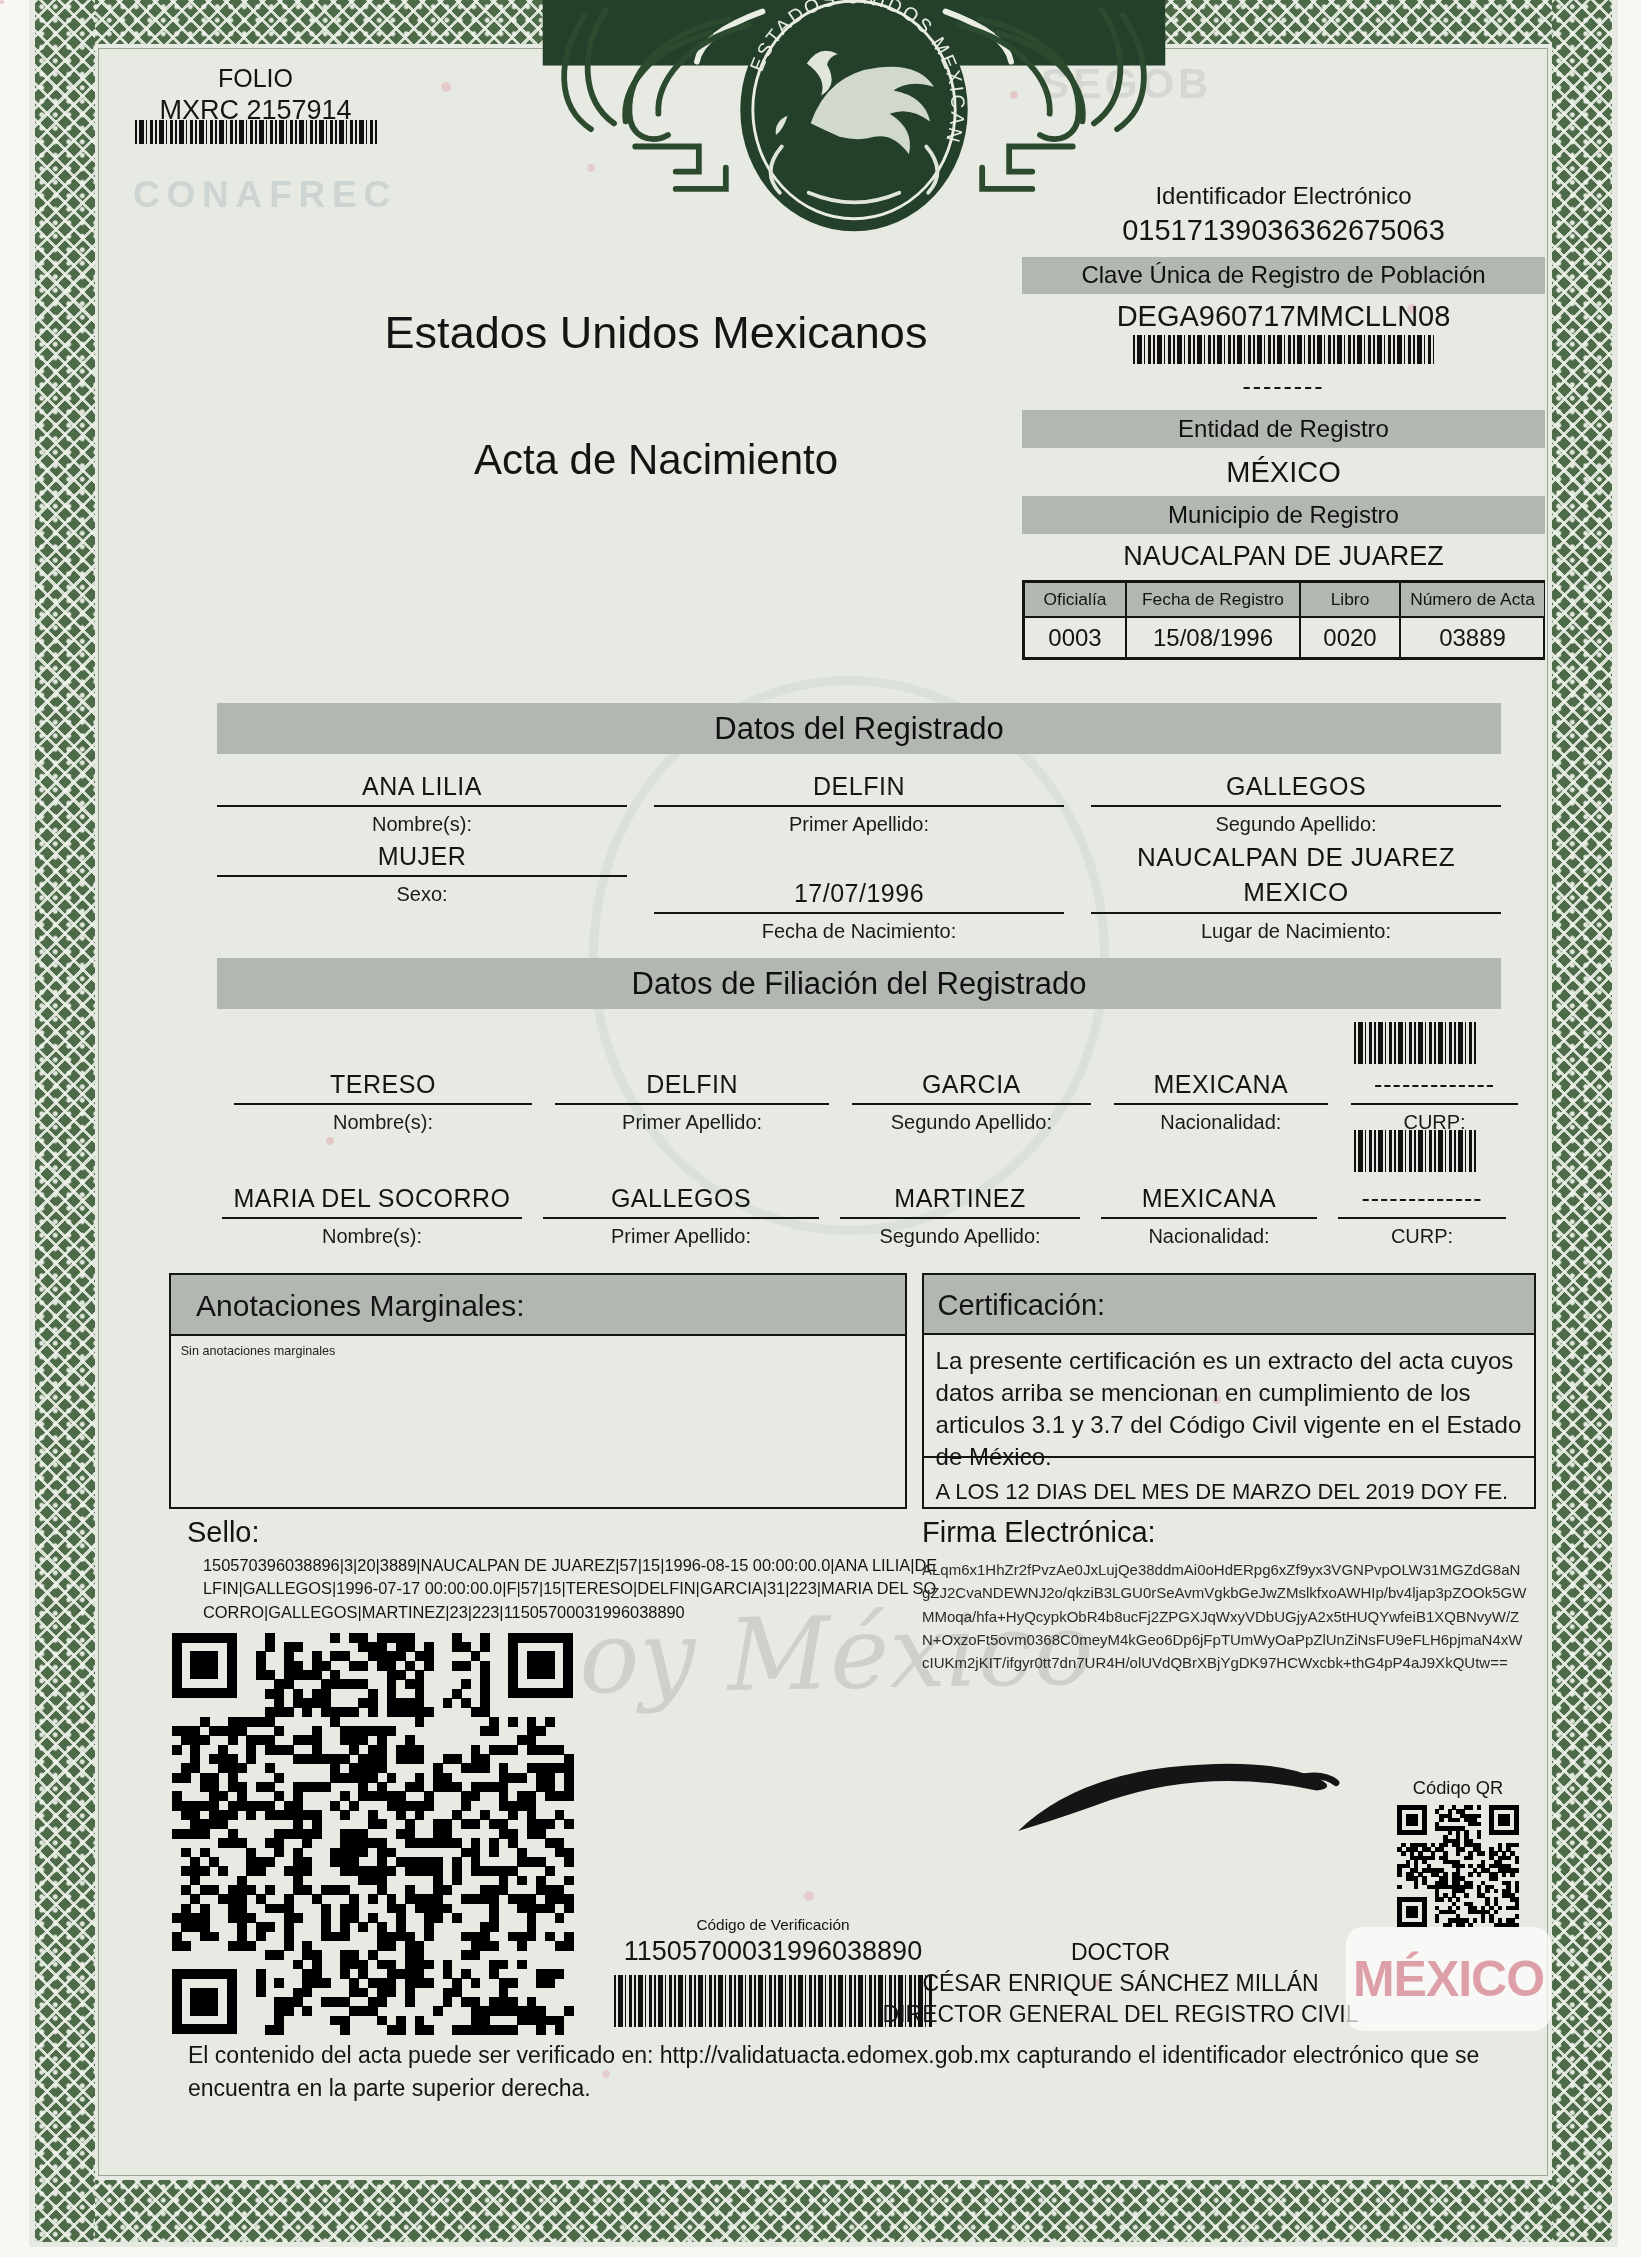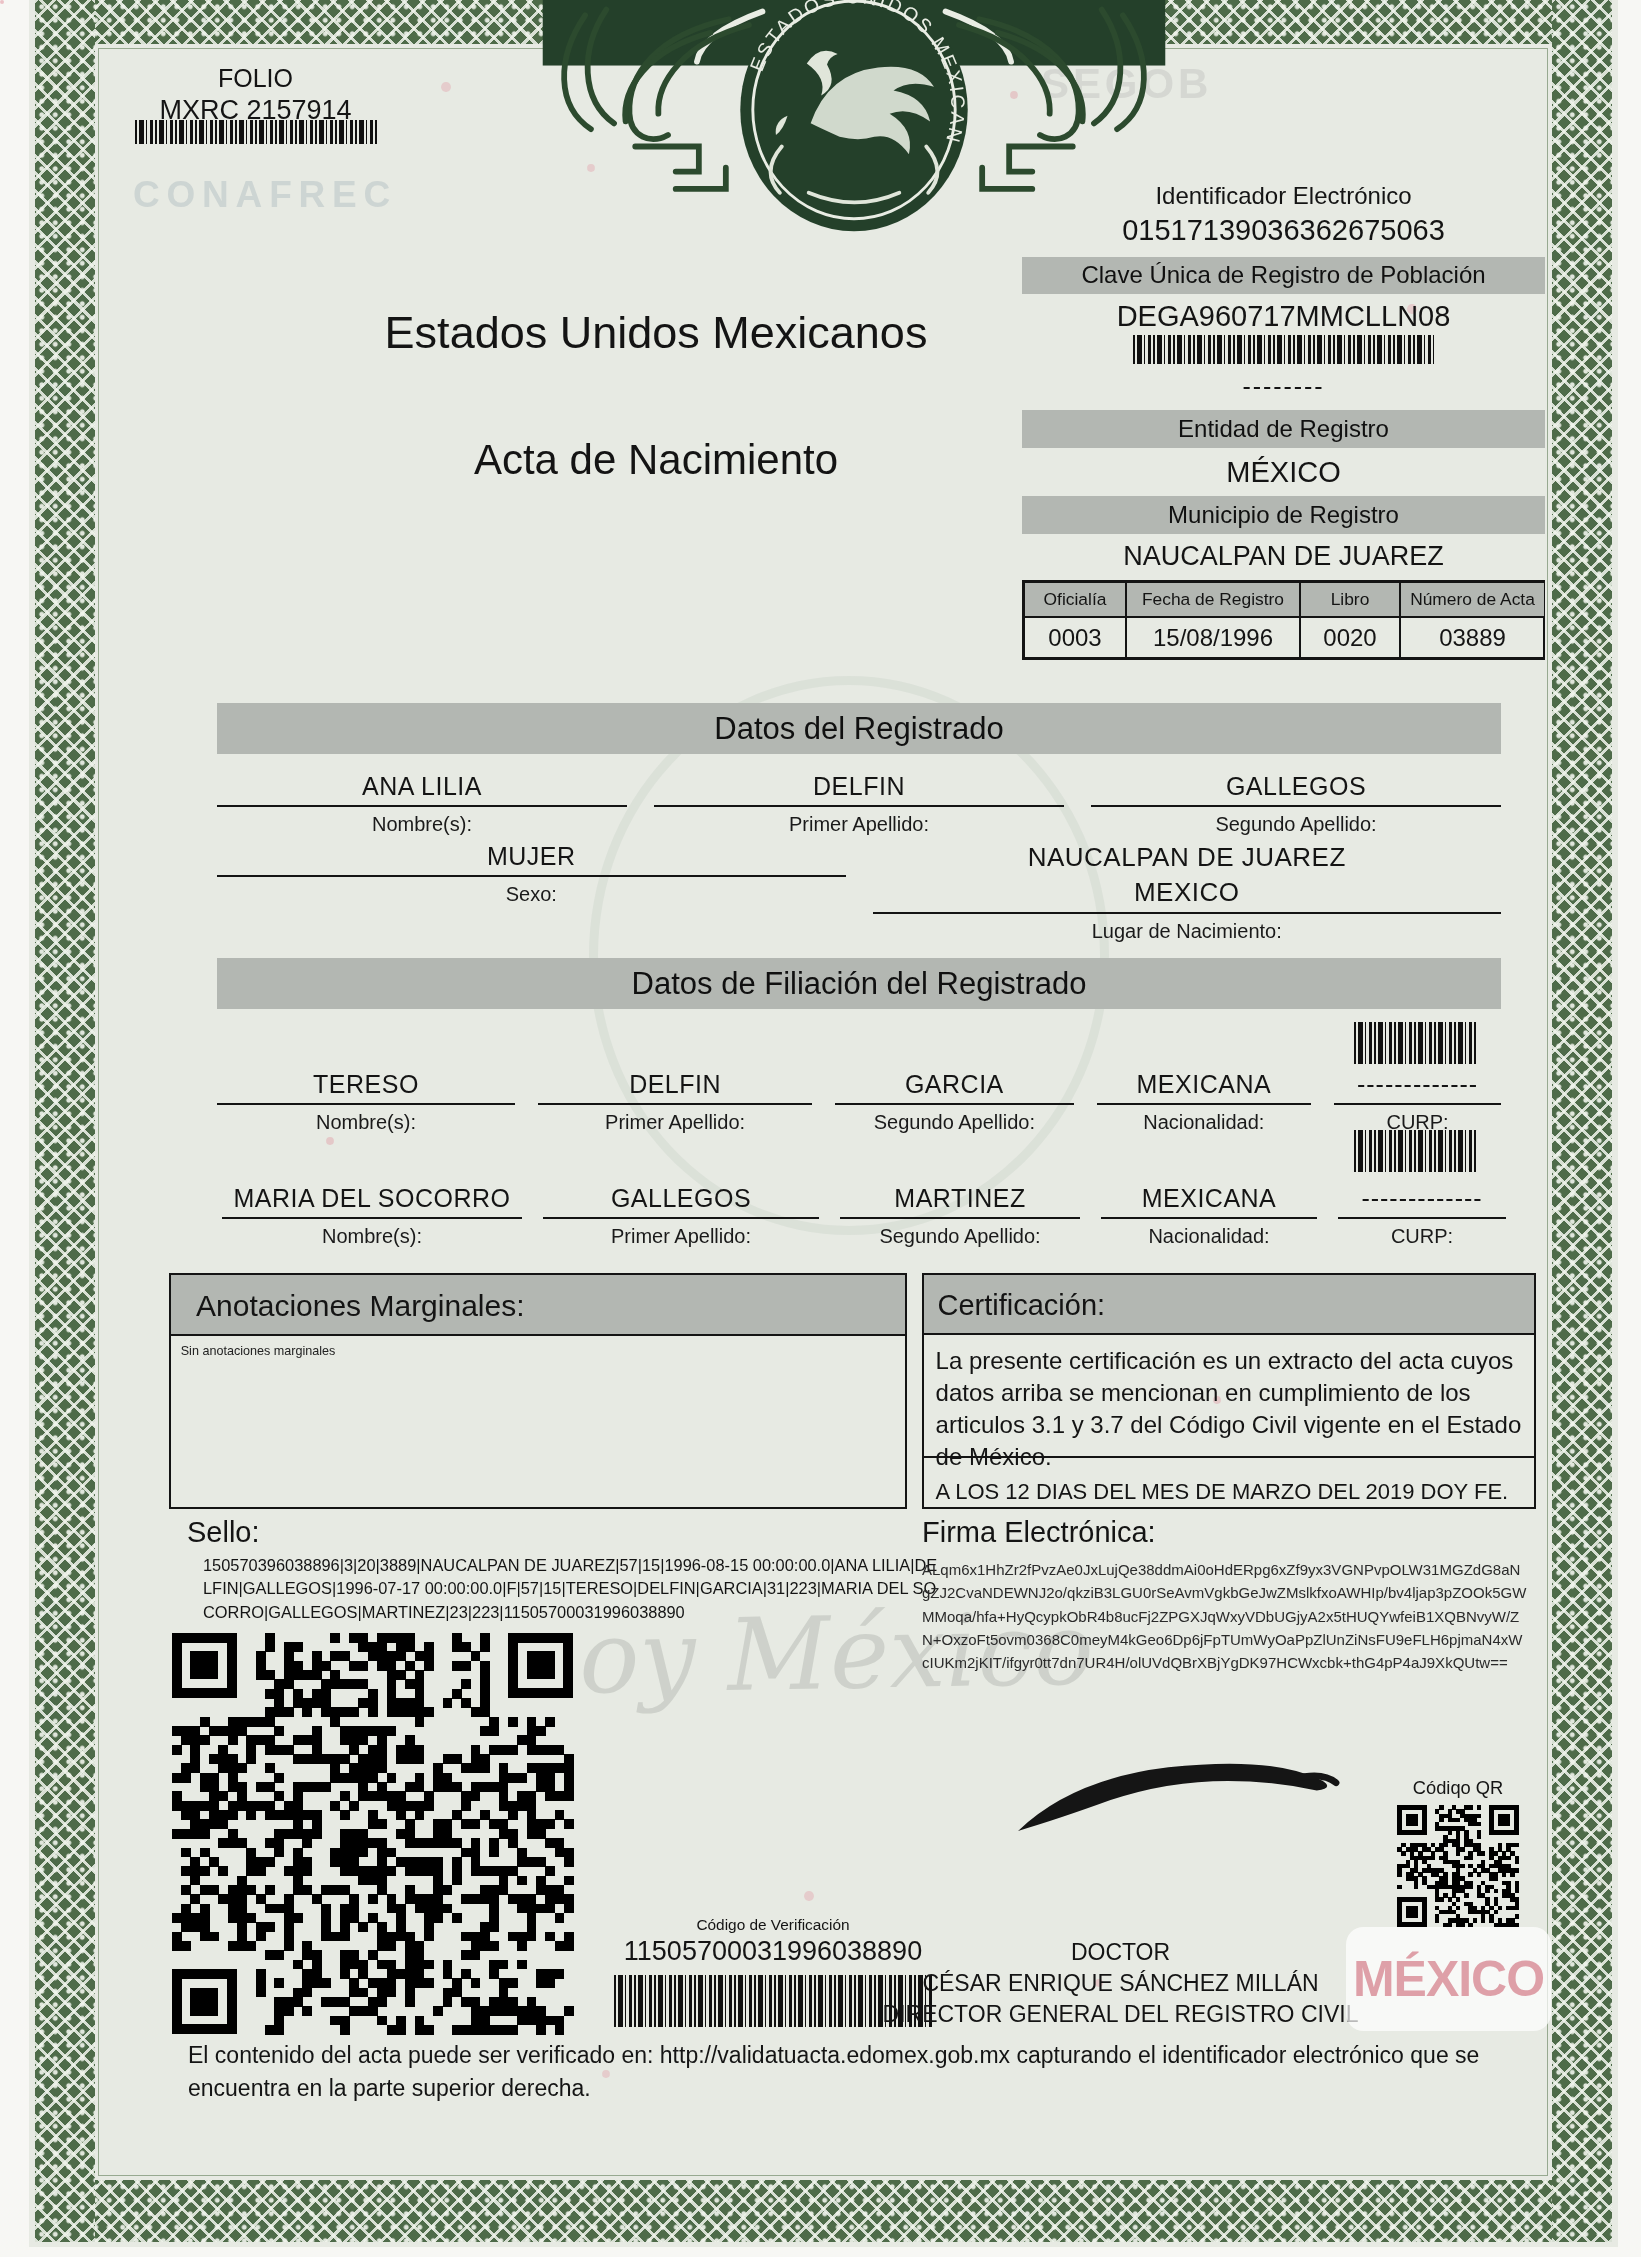--- a/index.html
+++ b/index.html
@@ -149,31 +149,35 @@
       <div class="fval ul3" style="padding-bottom:3.9px">GALLEGOS</div>
       <div class="flab">Segundo Apellido:</div>
     </div>
   </div>
 
   <div class="abs" style="left:217px;top:842px;width:1284px;display:flex;gap:27px">
     <div style="flex:1;display:flex;flex-direction:column;justify-content:flex-start">
       <div class="fval ul3" style="padding-bottom:3.9px">MUJER</div>
       <div class="flab">Sexo:</div>
     </div>
+    <div style="flex:1;display:flex;flex-direction:column;justify-content:flex-end">
+      <div class="fval ul3" style="padding-bottom:3.9px">17/07/1996</div>
+      <div class="flab">Fecha de Nacimiento:</div>
+    </div>
     <div style="flex:1">
       <div class="fval" style="font-size:26px">NAUCALPAN DE JUAREZ</div>
       <div class="fval ul3" style="font-size:26px;padding:3.9px 0">MEXICO</div>
       <div class="flab">Lugar de Nacimiento:</div>
     </div>
   </div>
 
   <div class="abs gbar" style="left:217px;top:958px;width:1284px;font-size:31px;padding:7.7px 0">Datos de Filiación del Registrado</div>
 
   <div class="abs bc" style="left:1354px;top:1022px;width:122px;height:42px"></div>
-  <div class="abs" style="left:217px;top:1070px;width:1284px;display:flex;gap:23px">
+  <div class="abs" style="left:234px;top:1070px;width:1284px;display:flex;gap:23px">
     <div style="flex:1.25">
       <div class="fval ul3" style="padding-bottom:3.9px">TERESO</div>
       <div class="flab">Nombre(s):</div>
     </div>
     <div style="flex:1.15">
       <div class="fval ul3" style="padding-bottom:3.9px">DELFIN</div>
       <div class="flab">Primer Apellido:</div>
     </div>
     <div style="flex:1">
       <div class="fval ul3" style="padding-bottom:3.9px">GARCIA</div>

